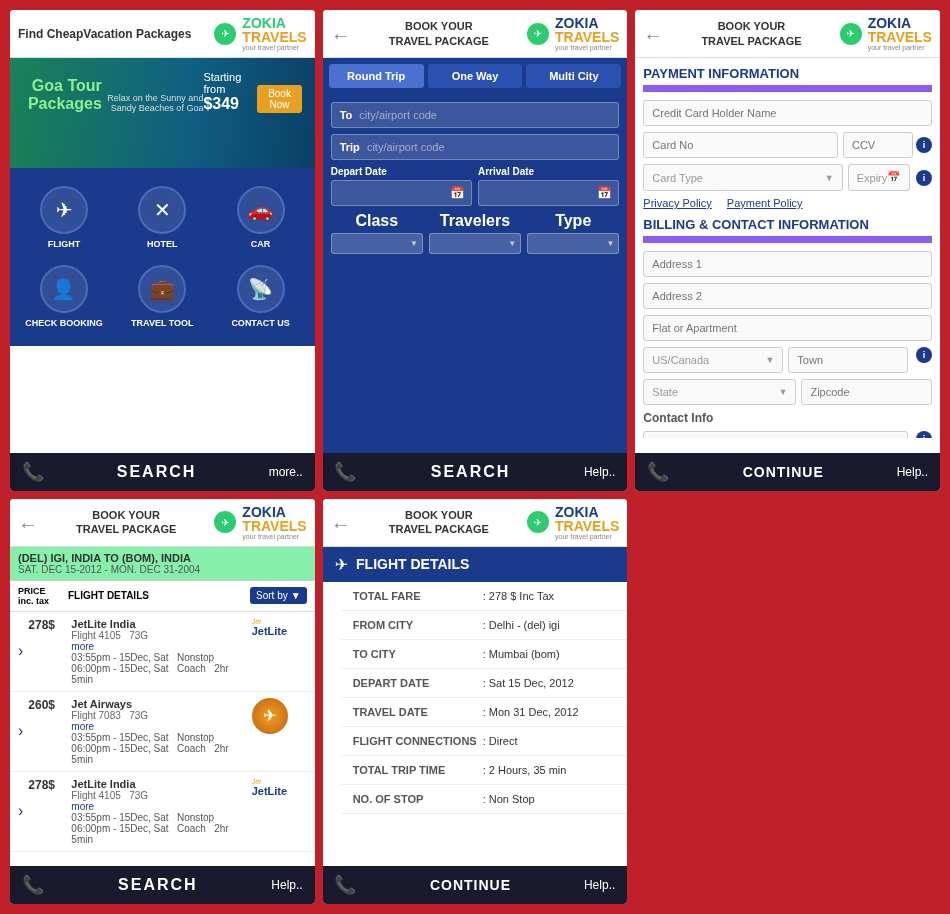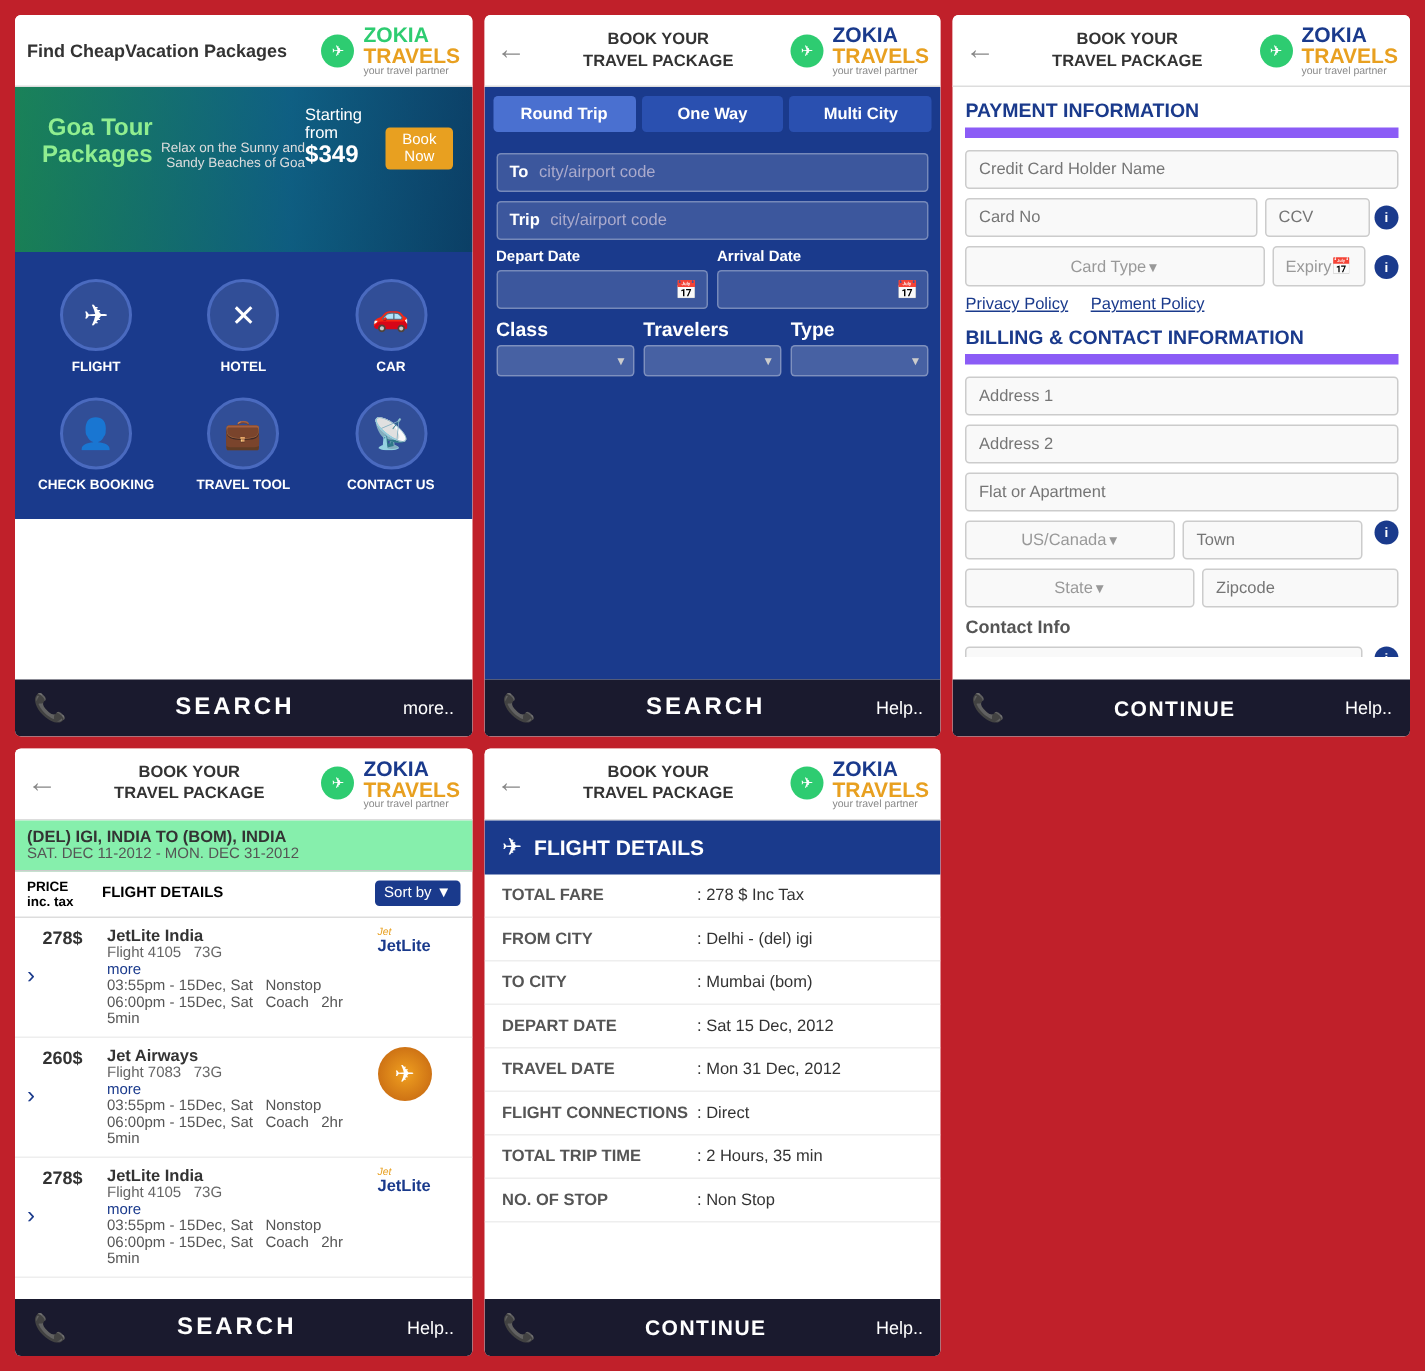--- a/index.html
+++ b/index.html
@@ -266,23 +266,24 @@
       display: grid;
       grid-template-columns: 1fr 1fr 1fr;
       gap: 6px;
     }
     .select-field {
       display: flex;
       flex-direction: column;
     }
     .select-label {
       color: #fff;
-      font-size: 13px;
+      font-size: 16px;
       font-weight: bold;
       margin-bottom: 3px;
+      text-align: center;
     }
     .select-box {
       background: rgba(255,255,255,0.2);
       border: 1px solid rgba(255,255,255,0.3);
       border-radius: 3px;
       padding: 5px 4px;
       color: #ccc;
       font-size: 10px;
       display: flex;
       align-items: center;
@@ -330,21 +331,21 @@
     .select-input {
       flex: 1;
       padding: 6px 8px;
       border: 1px solid #ccc;
       border-radius: 3px;
       font-size: 11px;
       color: #999;
       background: #f9f9f9;
       display: flex;
       align-items: center;
-      justify-content: center;
+      justify-content: space-between;
     }
     .info-icon {
       width: 16px;
       height: 16px;
       background: #1a3a8c;
       color: #fff;
       border-radius: 50%;
       display: inline-flex;
       align-items: center;
       justify-content: center;
@@ -743,21 +744,21 @@
             ZOKIA<br><span style="color:#e8a020;">TRAVELS</span>
           </div>
           <div class="logo-sub">your travel partner</div>
         </div>
       </div>
     </div>
   </div>
 
   <div class="flight-header">
     <div class="flight-route">(DEL) IGI, INDIA TO (BOM), INDIA</div>
-    <div class="flight-dates">SAT. DEC 11-2012 - MON. DEC 31-2012</div>
+    <div class="flight-dates">SAT. DEC 15-2012 - MON. DEC 31-2004</div>
   </div>
 
   <div class="flight-list-header">
     <div class="col-price" style="white-space:pre-line;font-size:9px;">PRICE
 inc. tax</div>
     <div class="col-details">FLIGHT DETAILS</div>
     <button class="sort-btn">
       <span>Sort by</span>
       <span>▼</span>
     </button>
@@ -851,21 +852,21 @@
         </div>
       </div>
     </div>
   </div>
 
   <div class="flight-details-header">
     <span class="plane-icon-white">✈</span>
     <span class="details-title">FLIGHT DETAILS</span>
   </div>
 
-  <div style="flex:1;overflow-y:auto;">
+  <div style="flex:1;overflow-y:auto;padding-left:18px;">
     <div class="detail-row">
       <div class="detail-label">TOTAL FARE</div>
       <div class="detail-value">: 278 $ Inc Tax</div>
     </div>
     <div class="detail-row">
       <div class="detail-label">FROM CITY</div>
       <div class="detail-value">: Delhi - (del) igi</div>
     </div>
     <div class="detail-row">
       <div class="detail-label">TO CITY</div>

